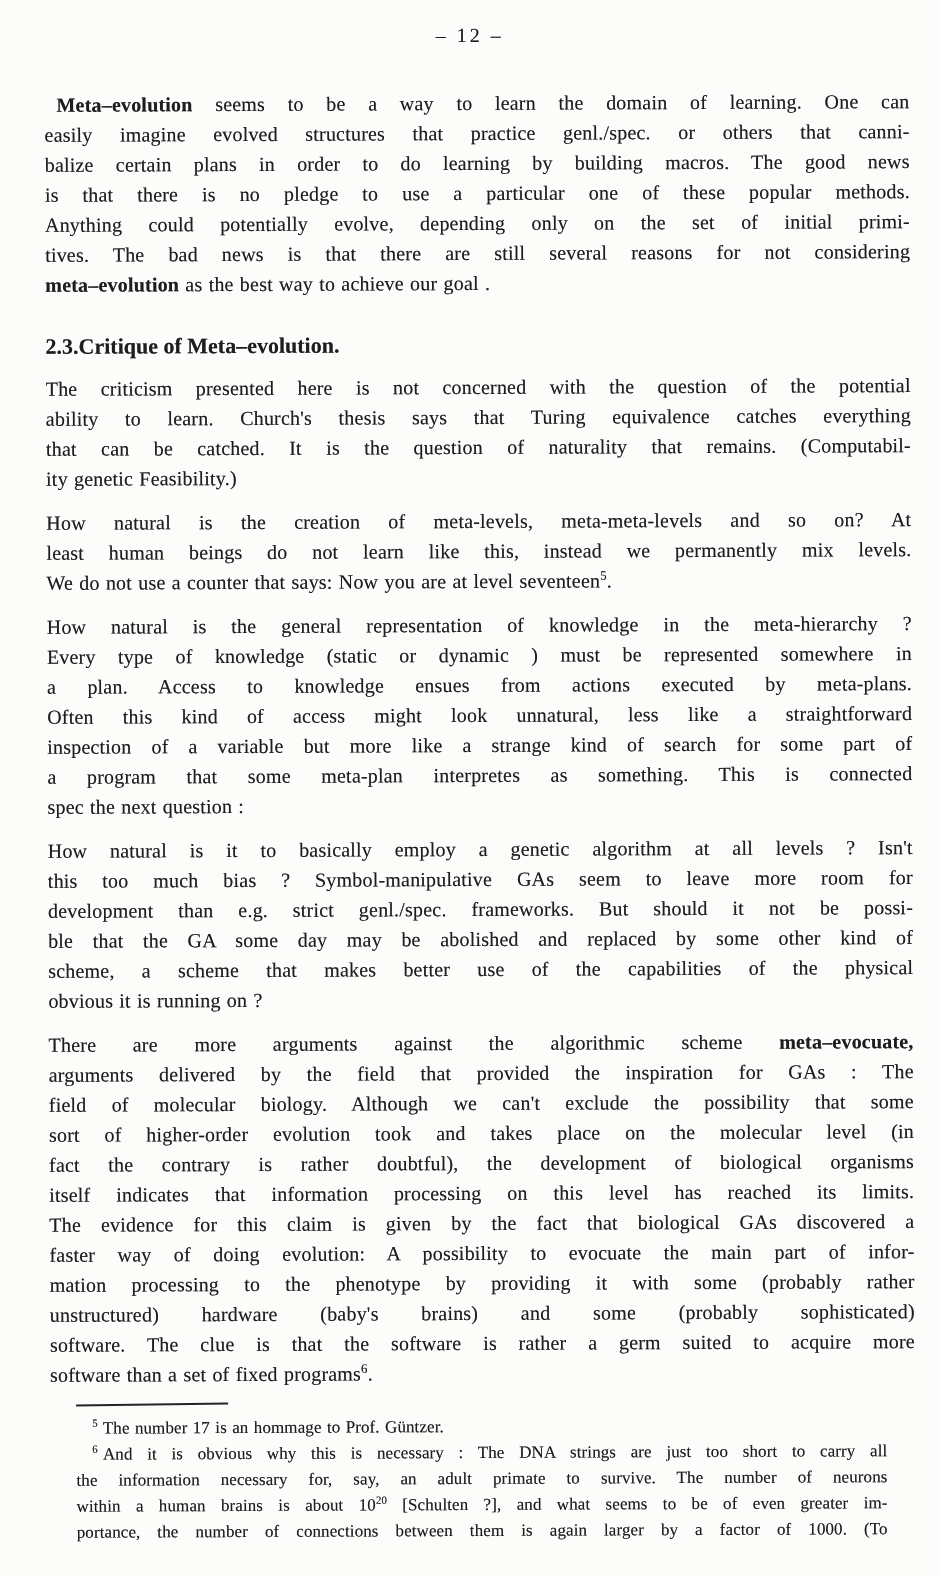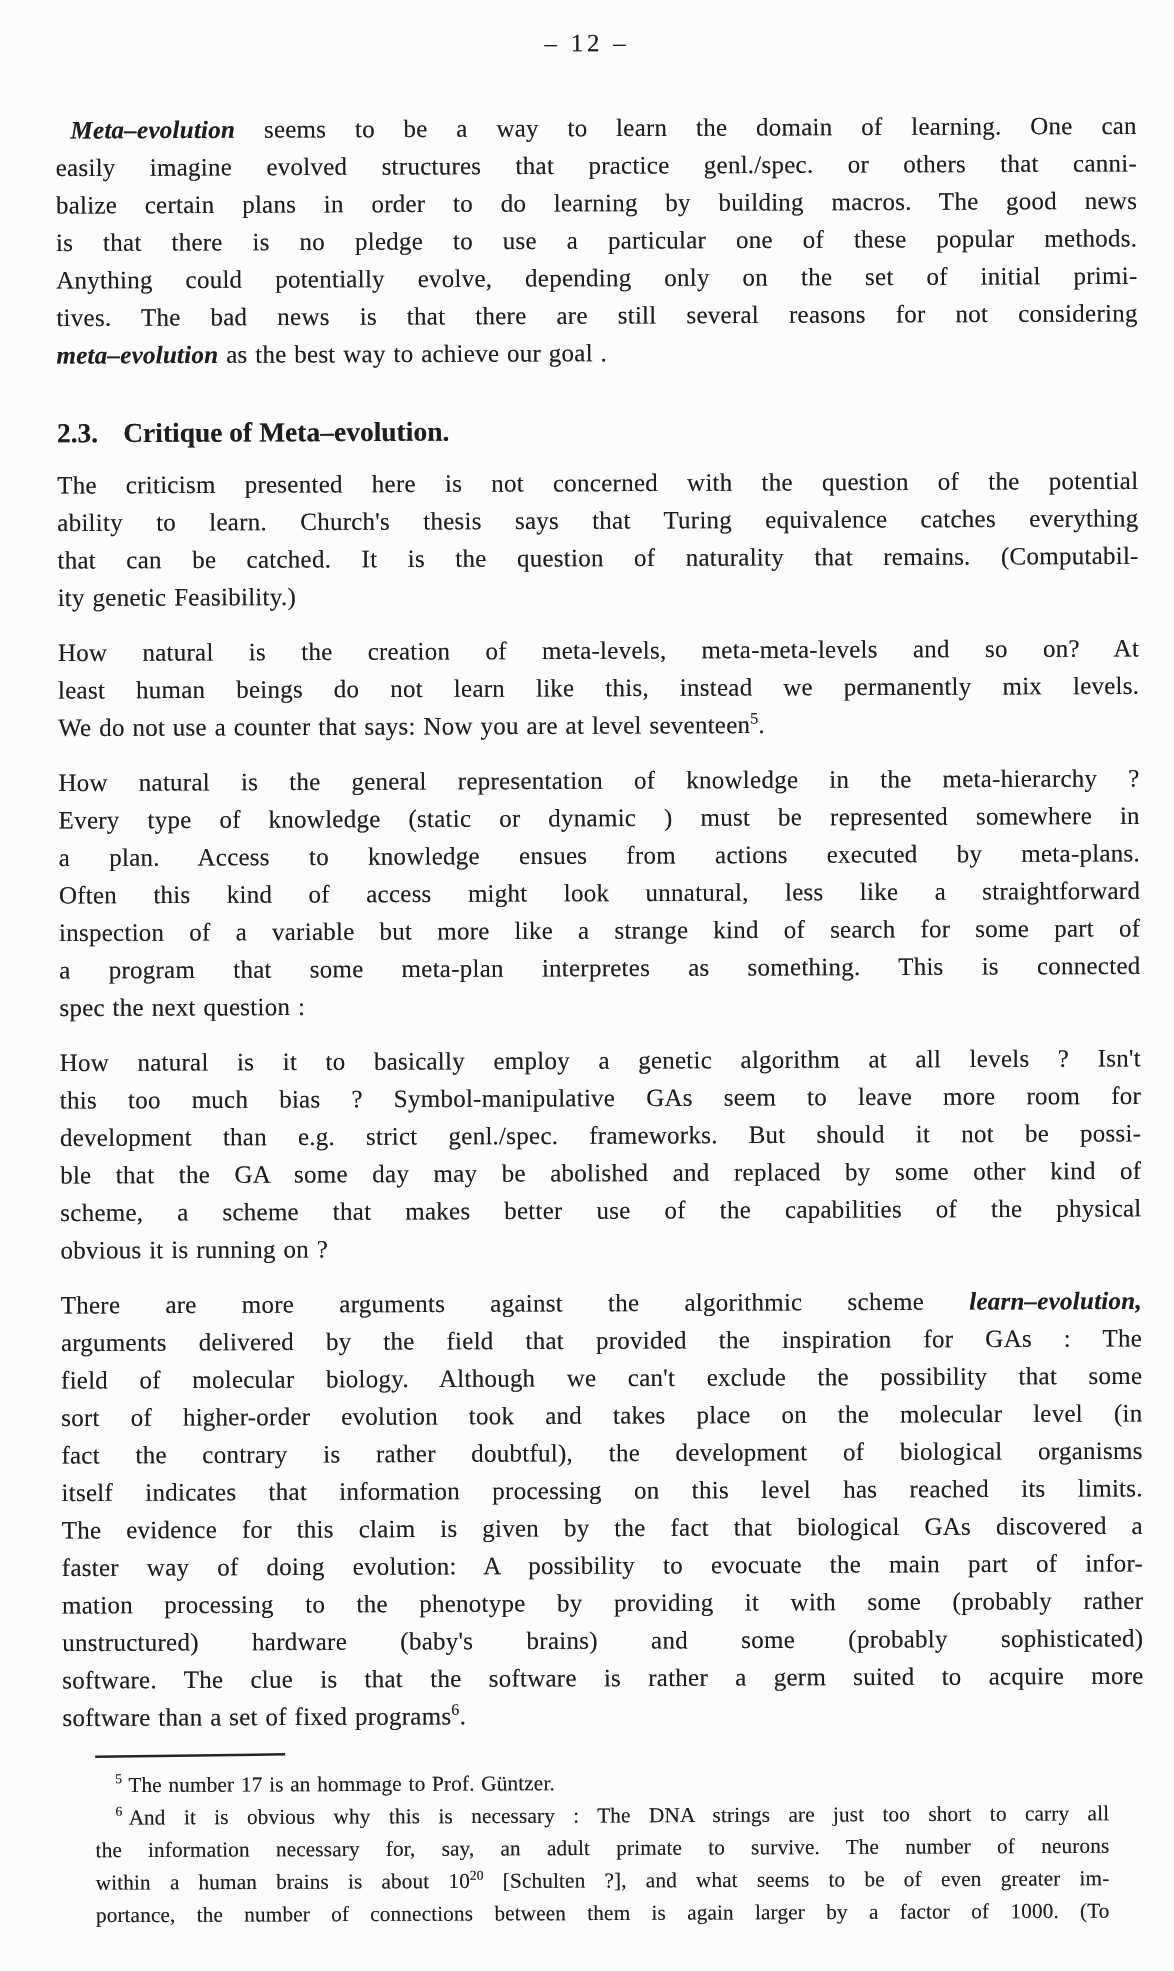--- a/index.html
+++ b/index.html
@@ -42,39 +42,37 @@
     white-space: normal;
   }
   .line.last {
     text-align-last: left;
   }
   .line.indent {
     text-indent: 12px;
   }
   .bold {
     font-weight: bold;
-    font-style: italic;
   }
   sup {
     font-size: 64%;
     line-height: 0;
     vertical-align: super;
   }
   sup.fnmark {
     margin-right: 5px;
   }
   .heading {
     font-size: 22px;
     font-weight: bold;
     line-height: 30px;
     margin: 32px 0 12px 0;
     text-shadow: 0 0 0.4px rgba(30,30,30,0.55);
   }
   .heading .num {
-    margin-right: 20px;
   }
   .footnotes {
     margin: 14px 28px 0 26px;
   }
   .fn-rule {
     width: 152px;
     height: 0;
     border: none;
     border-top: 2px solid #242424;
     margin: 0 0 10px 0;
@@ -129,21 +127,21 @@
         </div>
         <div class="para">
           <div class="line"><span>How natural is it to basically employ a genetic algorithm at all levels ? Isn't</span></div>
           <div class="line"><span>this too much bias ? Symbol-manipulative GAs seem to leave more room for</span></div>
           <div class="line"><span>development than e.g. strict genl./spec. frameworks. But should it not be possi-</span></div>
           <div class="line"><span>ble that the GA some day may be abolished and replaced by some other kind of</span></div>
           <div class="line"><span>scheme, a scheme that makes better use of the capabilities of the physical</span></div>
           <div class="line last"><span>obvious it is running on ?</span></div>
         </div>
         <div class="para">
-          <div class="line"><span>There are more arguments against the algorithmic scheme </span><span class="bold">learn–evolution,</span></div>
+          <div class="line"><span>There are more arguments against the algorithmic scheme </span><span class="bold">meta–evocuate,</span></div>
           <div class="line"><span>arguments delivered by the field that provided the inspiration for GAs : The</span></div>
           <div class="line"><span>field of molecular biology. Although we can't exclude the possibility that some</span></div>
           <div class="line"><span>sort of higher-order evolution took and takes place on the molecular level (in</span></div>
           <div class="line"><span>fact the contrary is rather doubtful), the development of biological organisms</span></div>
           <div class="line"><span>itself indicates that information processing on this level has reached its limits.</span></div>
           <div class="line"><span>The evidence for this claim is given by the fact that biological GAs discovered a</span></div>
           <div class="line"><span>faster way of doing evolution: A possibility to evocuate the main part of infor-</span></div>
           <div class="line"><span>mation processing to the phenotype by providing it with some (probably rather</span></div>
           <div class="line"><span>unstructured) hardware (baby's brains) and some (probably sophisticated)</span></div>
           <div class="line"><span>software. The clue is that the software is rather a germ suited to acquire more</span></div>

